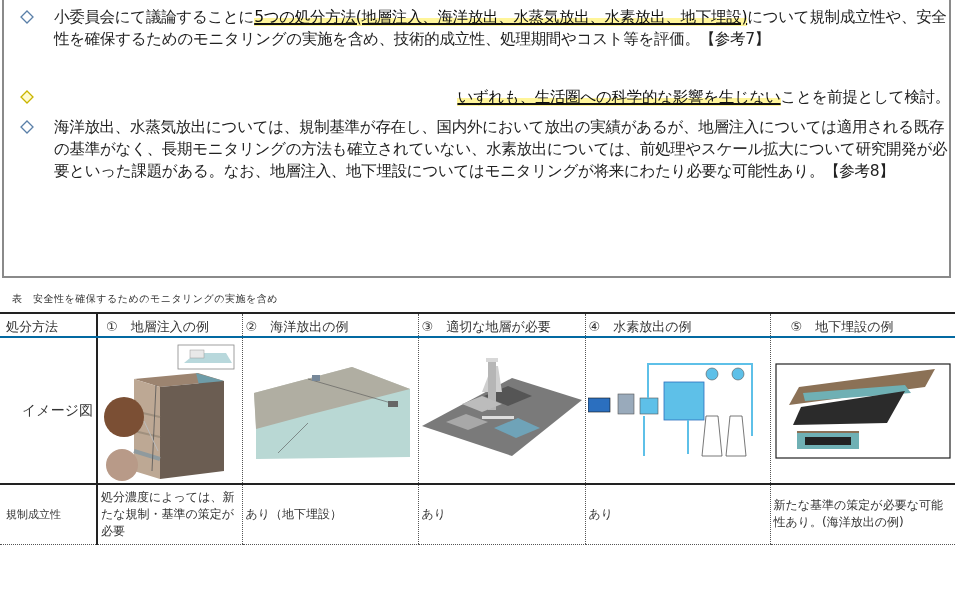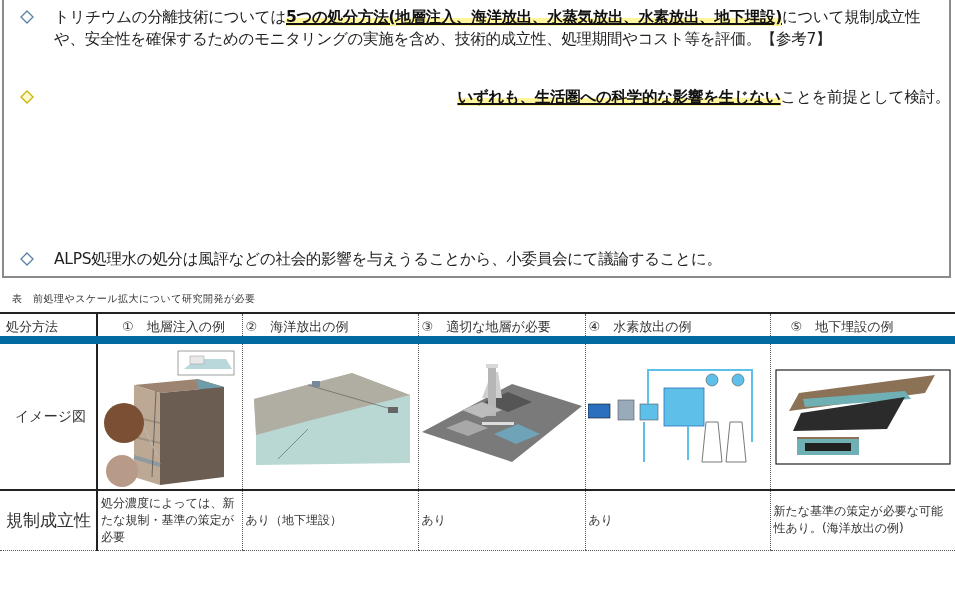--- a/index.html
+++ b/index.html
@@ -13,75 +13,75 @@
   }
   .bullet {
     position: absolute; left: 16px; width: 930px;
     font-size: 15.5px; line-height: 22px; letter-spacing: -0.3px;
   }
   .bullet .diamond {
     position: absolute; left: 0; top: 4px; width: 14px; height: 14px;
   }
   .bullet .text { margin-left: 34px; display: block; }
   .hl {
-    font-weight: bold; text-decoration: underline; text-decoration-thickness: 2px;
+    font-weight: normal; text-decoration: underline; text-decoration-thickness: 2px;
     background: linear-gradient(transparent 55%, #fff59a 55%);
     color: #111;
   }
 
   .caption {
     position: absolute; left: 12px; top: 292px; font-size: 10px; color: #333; letter-spacing: 0.5px;
   }
 
   table.results {
     position: absolute; left: 0; top: 312px; width: 955px; border-collapse: collapse; table-layout: fixed;
   }
   table.results td {
     font-size: 12px; color: #333; vertical-align: middle; padding: 0 3px;
     border-left: 1px dotted #555; border-bottom: 1px dotted #555;
   }
-  table.results tr.head td { height: 16px; font-size: 13px; border-top: 2px solid #222; border-bottom: 8px solid #0369a1; padding-top: 4px; }
+  table.results tr.head td { height: 16px; font-size: 13px; border-top: 2px solid #222; border-bottom: 2px solid #0369a1; padding-top: 4px; }
   table.results tr.img-row td { height: 145px; border-bottom: 2px solid #222; padding: 0; }
   table.results tr.r1 td { height: 60px; }
   table.results tr.r2 td { height: 53px; }
-  table.results td.rowhead { border-left: none; border-right: 2px solid #222; font-size: 17px; padding-left: 6px; }
-  table.results tr.head td.h1 { padding-left: 24px; }
+  table.results td.rowhead { border-left: none; border-right: 2px solid #222; font-size: 11px; padding-left: 6px; }
+  table.results tr.head td.h1 { padding-left: 8px; }
   table.results tr.head td.h5 { padding-left: 20px; }
-  table.results tr.img-row td.rowhead { font-size: 14px; padding-left: 15px; }
+  table.results tr.img-row td.rowhead { font-size: 14px; padding-left: 22px; }
   .img-cell { width: 100%; height: 145px; display: flex; align-items: center; justify-content: center; }
 </style>
 </head>
 <body>
 
 <div class="summary-box">
   <div class="bullet" style="top:8px;">
     <svg class="diamond" viewBox="0 0 14 14">
         <path d="M7 1 L13 7 L7 13 L1 7 Z" fill="none" stroke="#5a7fa8" stroke-width="1.3"></path>
       </svg>
-    <span class="text"><span>トリチウムの分離技術については</span><span class="hl">5つの処分方法(地層注入、海洋放出、水蒸気放出、水素放出、地下埋設)</span><span>について規制成立性や、安全性を確保するためのモニタリングの実施を含め、技術的成立性、処理期間やコスト等を評価。【参考7】</span></span>
+    <span class="text"><span>小委員会にて議論することに</span><span class="hl">5つの処分方法(地層注入、海洋放出、水蒸気放出、水素放出、地下埋設)</span><span>について規制成立性や、安全性を確保するためのモニタリングの実施を含め、技術的成立性、処理期間やコスト等を評価。【参考7】</span></span>
   </div>
 
   <div class="bullet" style="top:88px;text-align:right;">
     <svg class="diamond" viewBox="0 0 14 14">
         <path d="M7 1 L13 7 L7 13 L1 7 Z" fill="#fffbd0" stroke="#c9b400" stroke-width="1.3"></path>
       </svg>
     <span class="text"><span class="hl">いずれも、生活圏への科学的な影響を生じない</span><span>ことを前提として検討。</span></span>
   </div>
 
-
-
-  <div class="bullet" style="top:250px;">
+  <div class="bullet" style="top:118px;">
     <svg class="diamond" viewBox="0 0 14 14">
         <path d="M7 1 L13 7 L7 13 L1 7 Z" fill="none" stroke="#5a7fa8" stroke-width="1.3"></path>
       </svg>
-    <span class="text">ALPS処理水の処分は風評などの社会的影響を与えうることから、小委員会にて議論することに。</span>
+    <span class="text">海洋放出、水蒸気放出については、規制基準が存在し、国内外において放出の実績があるが、地層注入については適用される既存の基準がなく、長期モニタリングの方法も確立されていない、水素放出については、前処理やスケール拡大について研究開発が必要といった課題がある。なお、地層注入、地下埋設についてはモニタリングが将来にわたり必要な可能性あり。【参考8】</span>
   </div>
+
+
 </div>
 
-<div class="caption">表　前処理やスケール拡大について研究開発が必要</div>
+<div class="caption">表　安全性を確保するためのモニタリングの実施を含め</div>
 
 <table class="results">
   <colgroup>
     <col style="width:97px">
       <col style="width:145px">
       <col style="width:176px">
       <col style="width:167px">
       <col style="width:185px">
       <col style="width:185px">
   </colgroup>

